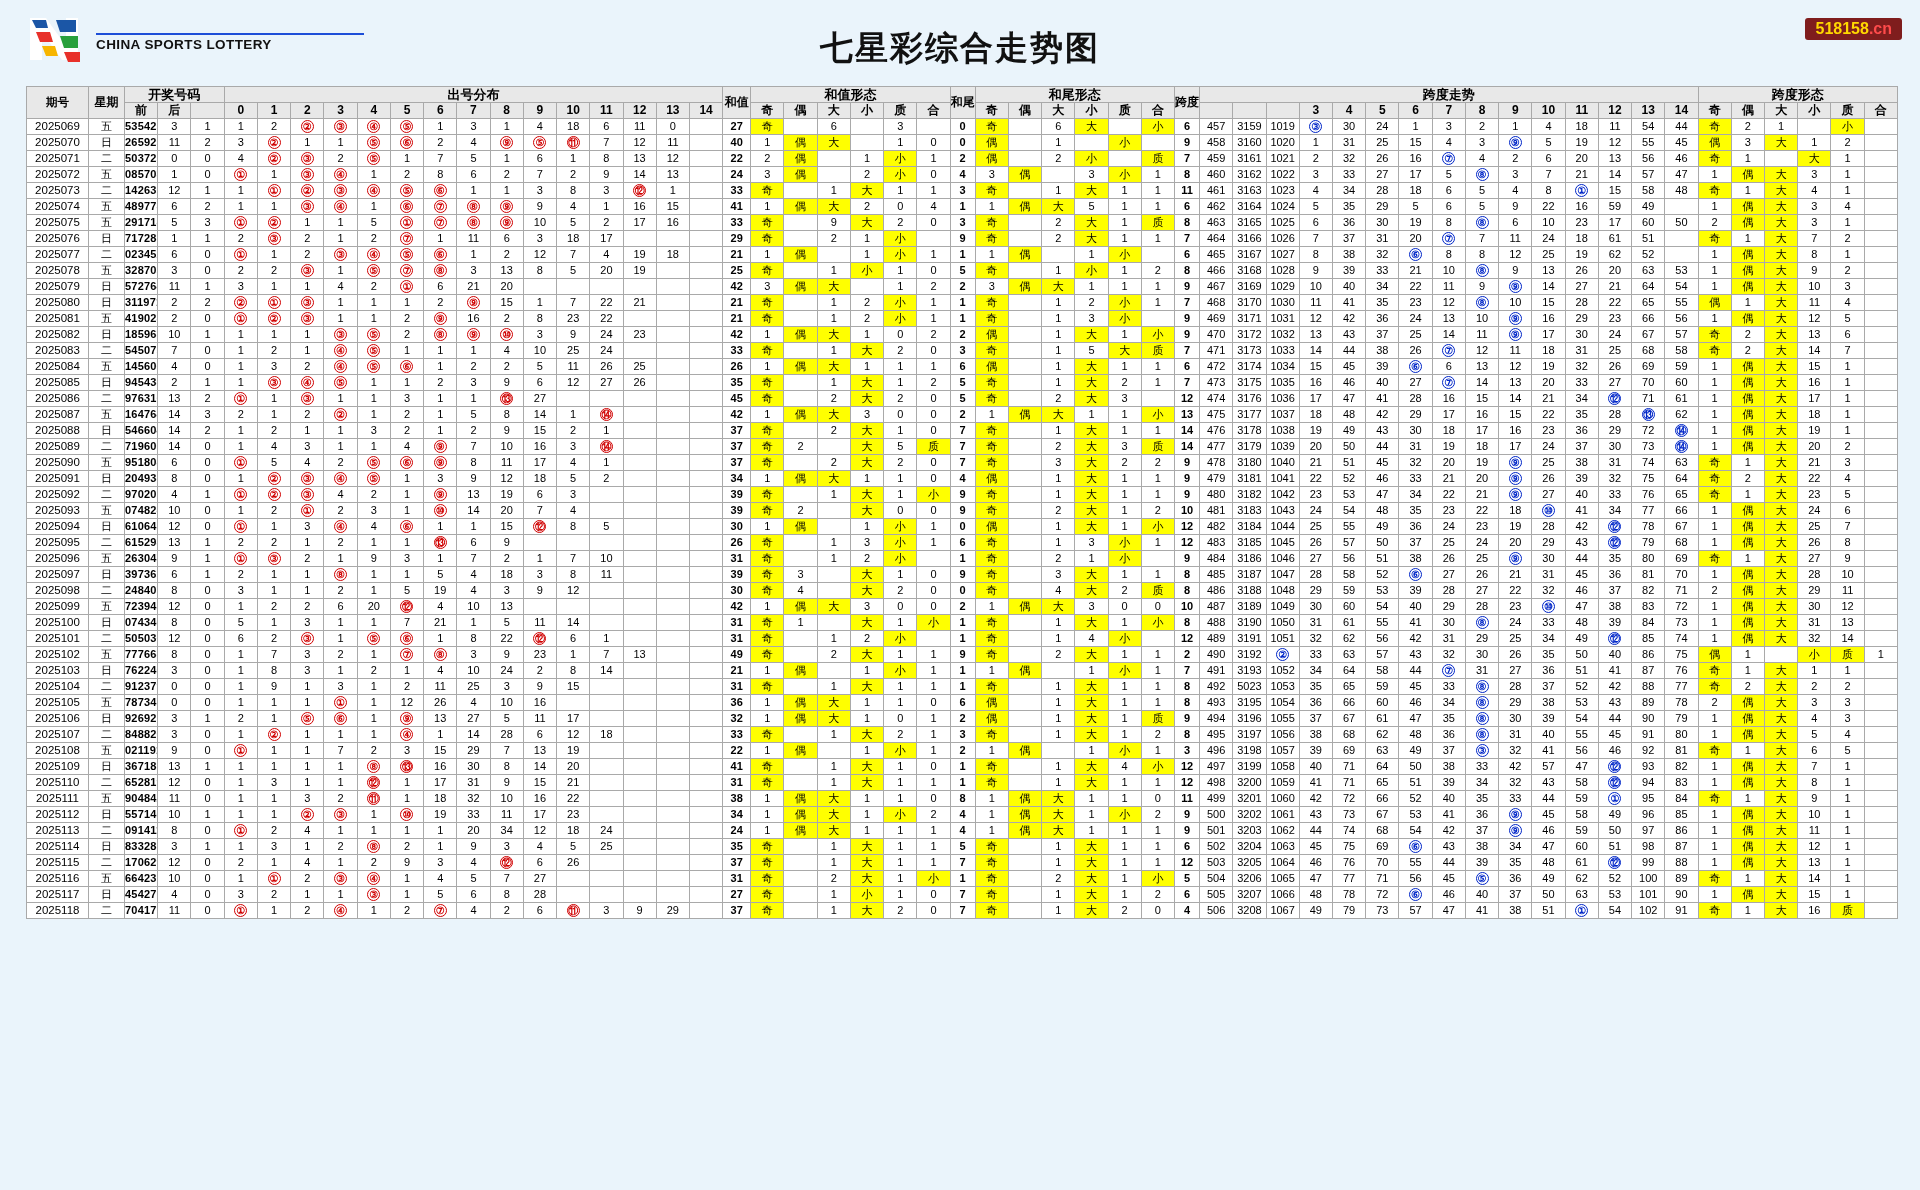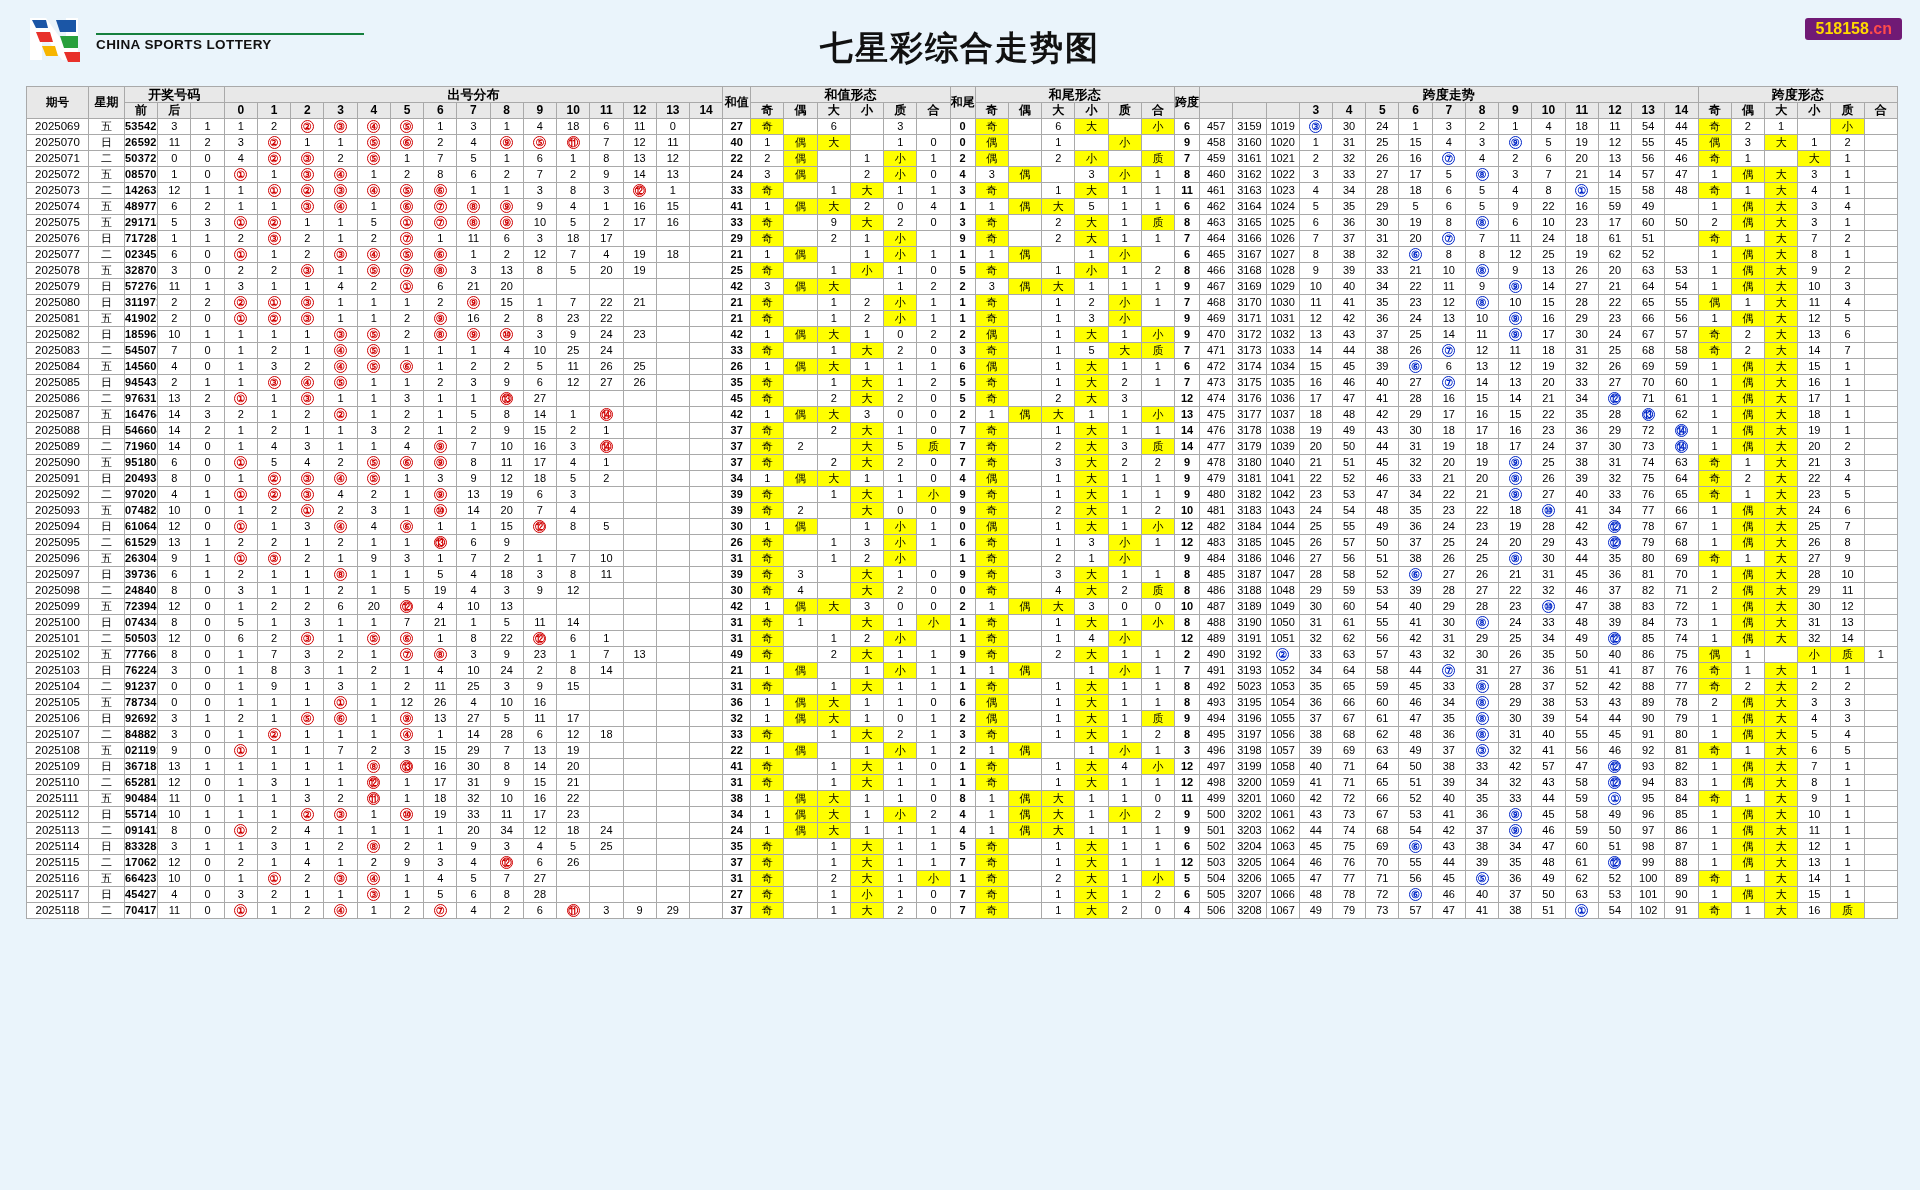--- a/index.html
+++ b/index.html
@@ -47,42 +47,42 @@
     font-size: 35px;
     margin-left: 10px;
     font-weight: bold;
     letter-spacing: 2px;
   }
   .logo-en {
     font-size: 13.5px;
     font-weight: bold;
     color: #111;
     letter-spacing: .4px;
-    border-top: 2px solid #15803d;
+    border-top: 2px solid #1d4ed8;
     margin-top: 2px;
     padding-top: 2px;
     width: 268px;
   }
   .main-title {
     position: absolute;
     left: 0; right: 0;
     top: 26px;
     text-align: center;
     font-size: 33px;
     font-weight: bold;
     color: #111;
     font-family: "DejaVu Serif", serif;
     letter-spacing: 2px;
     pointer-events: none;
   }
   .site-badge {
     position: absolute;
     right: 18px;
     top: 18px;
-    background: #701a75;
+    background: #7f1d1d;
     color: #ffd800;
     font-size: 16px;
     font-weight: bold;
     padding: 2px 10px;
     border-radius: 3px;
     font-family: "Liberation Sans", sans-serif;
   }
   .site-badge .cn { color: #ff4b4b; }
 
   

